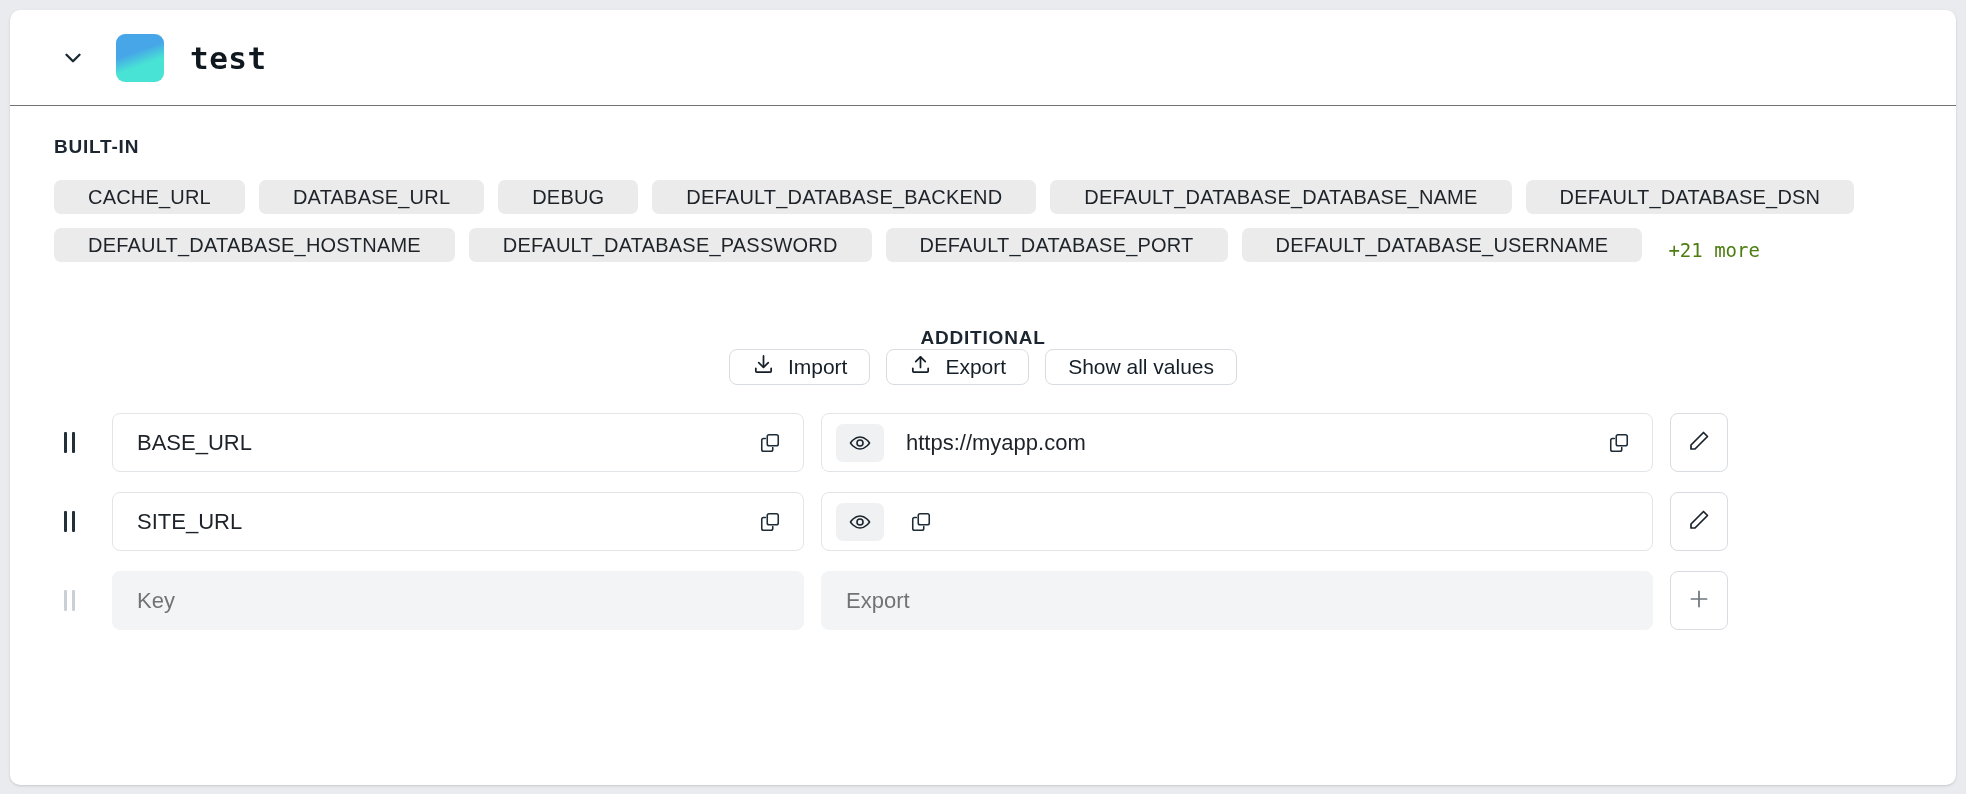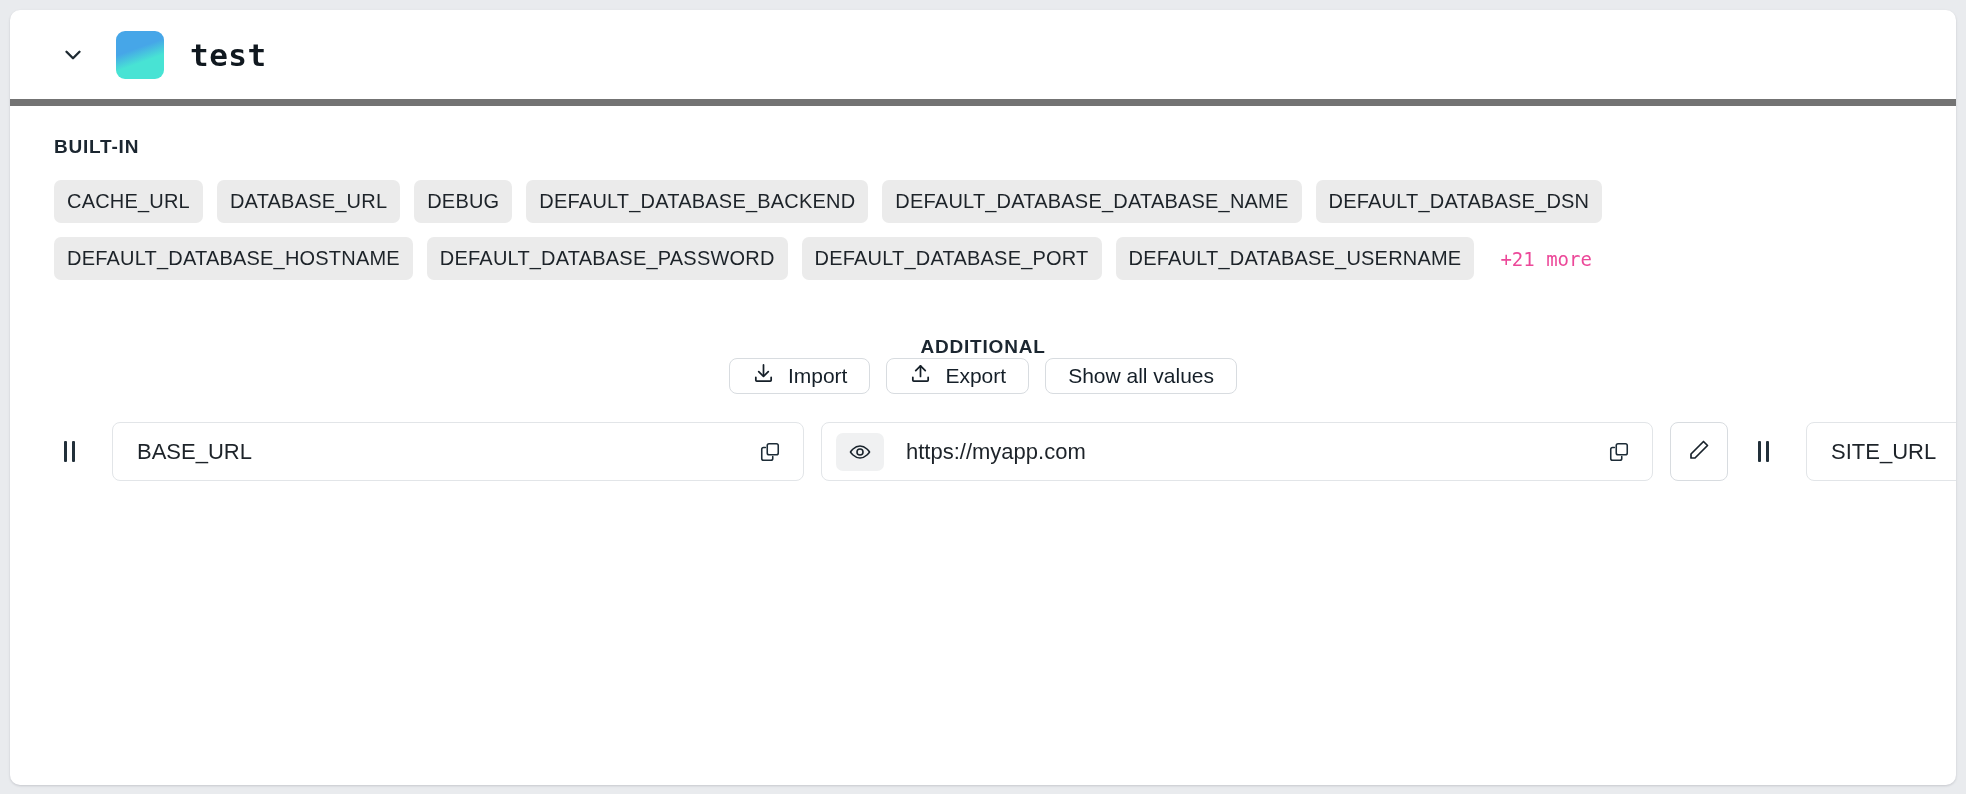--- a/index.html
+++ b/index.html
@@ -23,21 +23,21 @@
     display: flex;
     flex-direction: column;
   }
 
   
   .card-header {
     height: 96px;
     display: flex;
     align-items: center;
     padding: 0 36px 0 46px;
-    border-bottom: 7px solid #737373;
+    border-bottom: 1px solid #737373;
     flex: none;
   }
   .chevron {
     width: 34px; height: 34px;
     display: flex; align-items: center; justify-content: center;
     cursor: pointer;
     color: #1e2a32;
     flex: none;
   }
   .logo {
@@ -68,40 +68,40 @@
 
   .chips {
     display: flex;
     flex-wrap: wrap;
     gap: 14px 14px;
     margin-top: 22px;
   }
   .chip {
     background: #ebebeb;
     border-radius: 7px;
-    height: 43px;
-    padding: 0 13px;
+    height: 34px;
+    padding: 0 34px;
     display: flex;
     align-items: center;
     font-family: "Liberation Sans Narrow", "Liberation Sans", sans-serif;
     font-stretch: condensed;
     font-size: 20px;
     color: #1d2329;
     letter-spacing: .2px;
     white-space: nowrap;
     cursor: pointer;
   }
   .chip-more {
     display: flex;
     align-items: center;
     height: 43px;
     padding: 0 12px;
     font-family: "DejaVu Sans Mono", monospace;
     font-size: 19px;
-    color: #ec4899;
+    color: #4d7c0f;
     cursor: pointer;
     white-space: nowrap;
   }
 
   
   .additional-bar {
     margin-top: 56px;
     display: flex;
     align-items: center;
     justify-content: space-between;
@@ -118,21 +118,21 @@
     gap: 13px;
     padding: 0 22px;
     font-size: 21px;
     color: #151f28;
     cursor: pointer;
     font-family: "Liberation Sans", sans-serif;
     white-space: nowrap;
   }
 
   
-  .rows { margin-top: 28px; display: flex; flex-direction: row; gap: 20px; }
+  .rows { margin-top: 28px; display: flex; flex-direction: column; gap: 20px; }
   .row { display: flex; align-items: center; }
 
   .drag {
     width: 30px;
     display: flex;
     justify-content: center;
     gap: 5px;
     cursor: grab;
     flex: none;
   }

